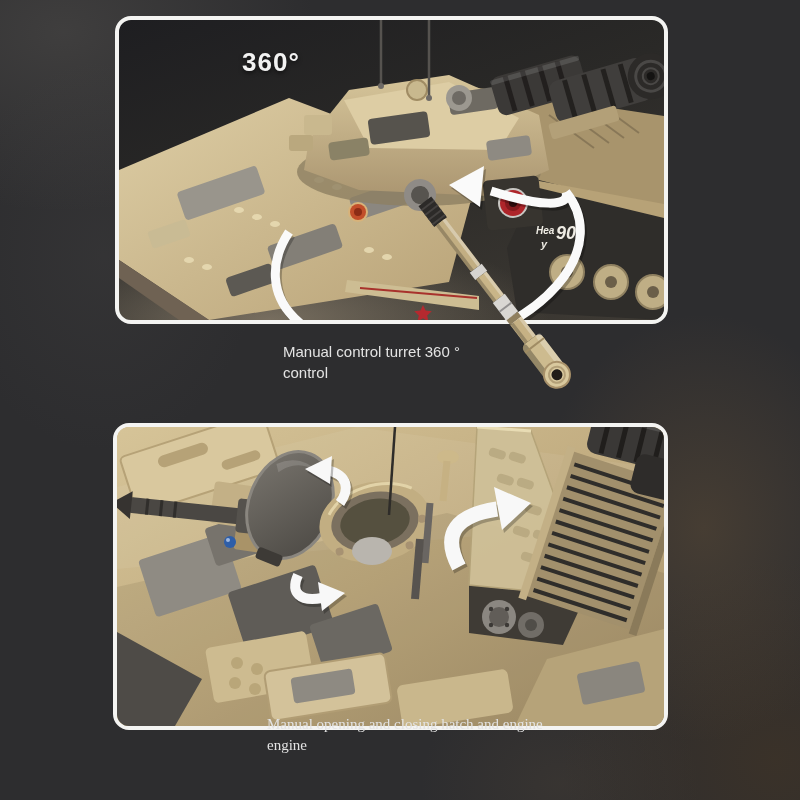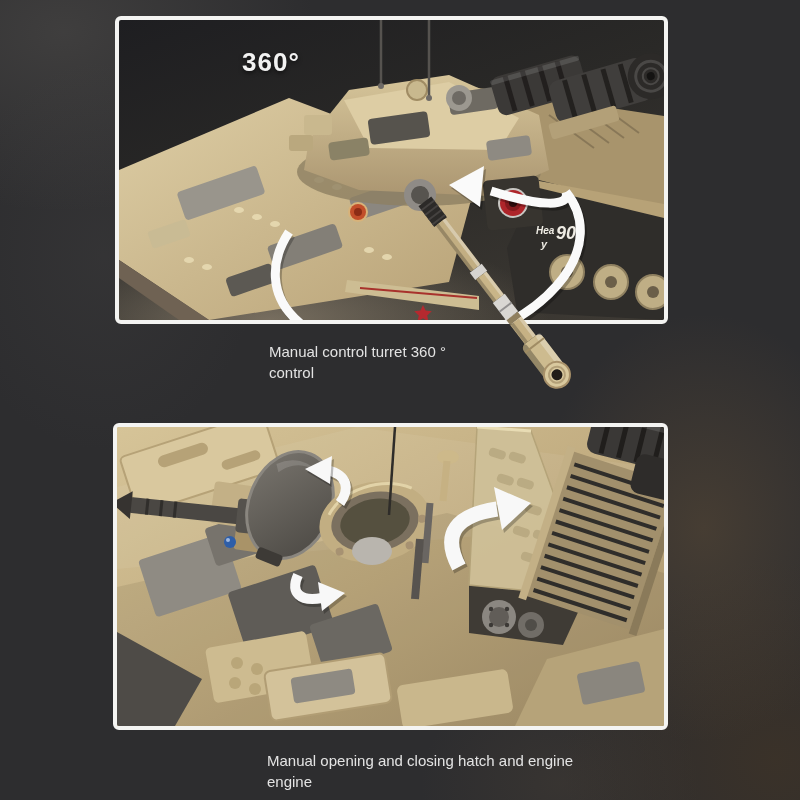--- a/index.html
+++ b/index.html
@@ -11,39 +11,39 @@
   .bg-glow{
     position:absolute;inset:0;z-index:0;pointer-events:none;
     background:
       radial-gradient(420px 300px at 8% 4%,   rgba(128,123,115,.22), transparent 60%),
       radial-gradient(220px 280px at 13% 32%, rgba(95,92,90,.14),    transparent 70%),
       radial-gradient(260px 330px at 88% 66%, rgba(128,98,60,.30),   transparent 65%),
       radial-gradient(300px 280px at 97% 95%, rgba(74,55,33,.45),    transparent 72%),
       radial-gradient(200px 160px at 70% 98%, rgba(105,85,60,.18),   transparent 70%);
   }
   .panel{
-    position:absolute;border:4px solid #f4f4f2;border-radius:6px;
+    position:absolute;border:4px solid #f4f4f2;border-radius:16px;
     overflow:hidden;z-index:1;
   }
   .panel-top{left:115px;top:16px;width:545px;height:300px;
     background:linear-gradient(160deg,#1e1e21 0%,#2a2927 45%,#3e3a34 100%);}
   .panel-bottom{left:113px;top:423px;width:547px;height:299px;background:#c3ae83;}
   .panel svg{display:block;width:100%;height:100%;}
   .badge-360{
     position:absolute;left:234px;top:47px;z-index:3;
     font-size:26px;font-weight:600;letter-spacing:1px;color:#f2f2f2;
     text-shadow:0 2px 4px rgba(0,0,0,.55);
     margin-left:8px;
   }
   .caption{
     position:absolute;z-index:2;color:#e3e3e3;font-size:15px;line-height:21px;
     white-space:nowrap;
   }
-  .caption-top{left:269px;top:341px;}
-  .caption-bottom{left:267px;top:750px;}
+  .caption-top{left:283px;top:341px;}
+  .caption-bottom{left:267px;top:714px;font-family:Liberation Serif, serif;}
   .barrel-overlay{
     position:absolute;left:380px;top:150px;width:240px;height:270px;
     z-index:5;pointer-events:none;
   }
 </style>
 </head>
 <body>
 
 <div class="bg-glow"></div>
 

